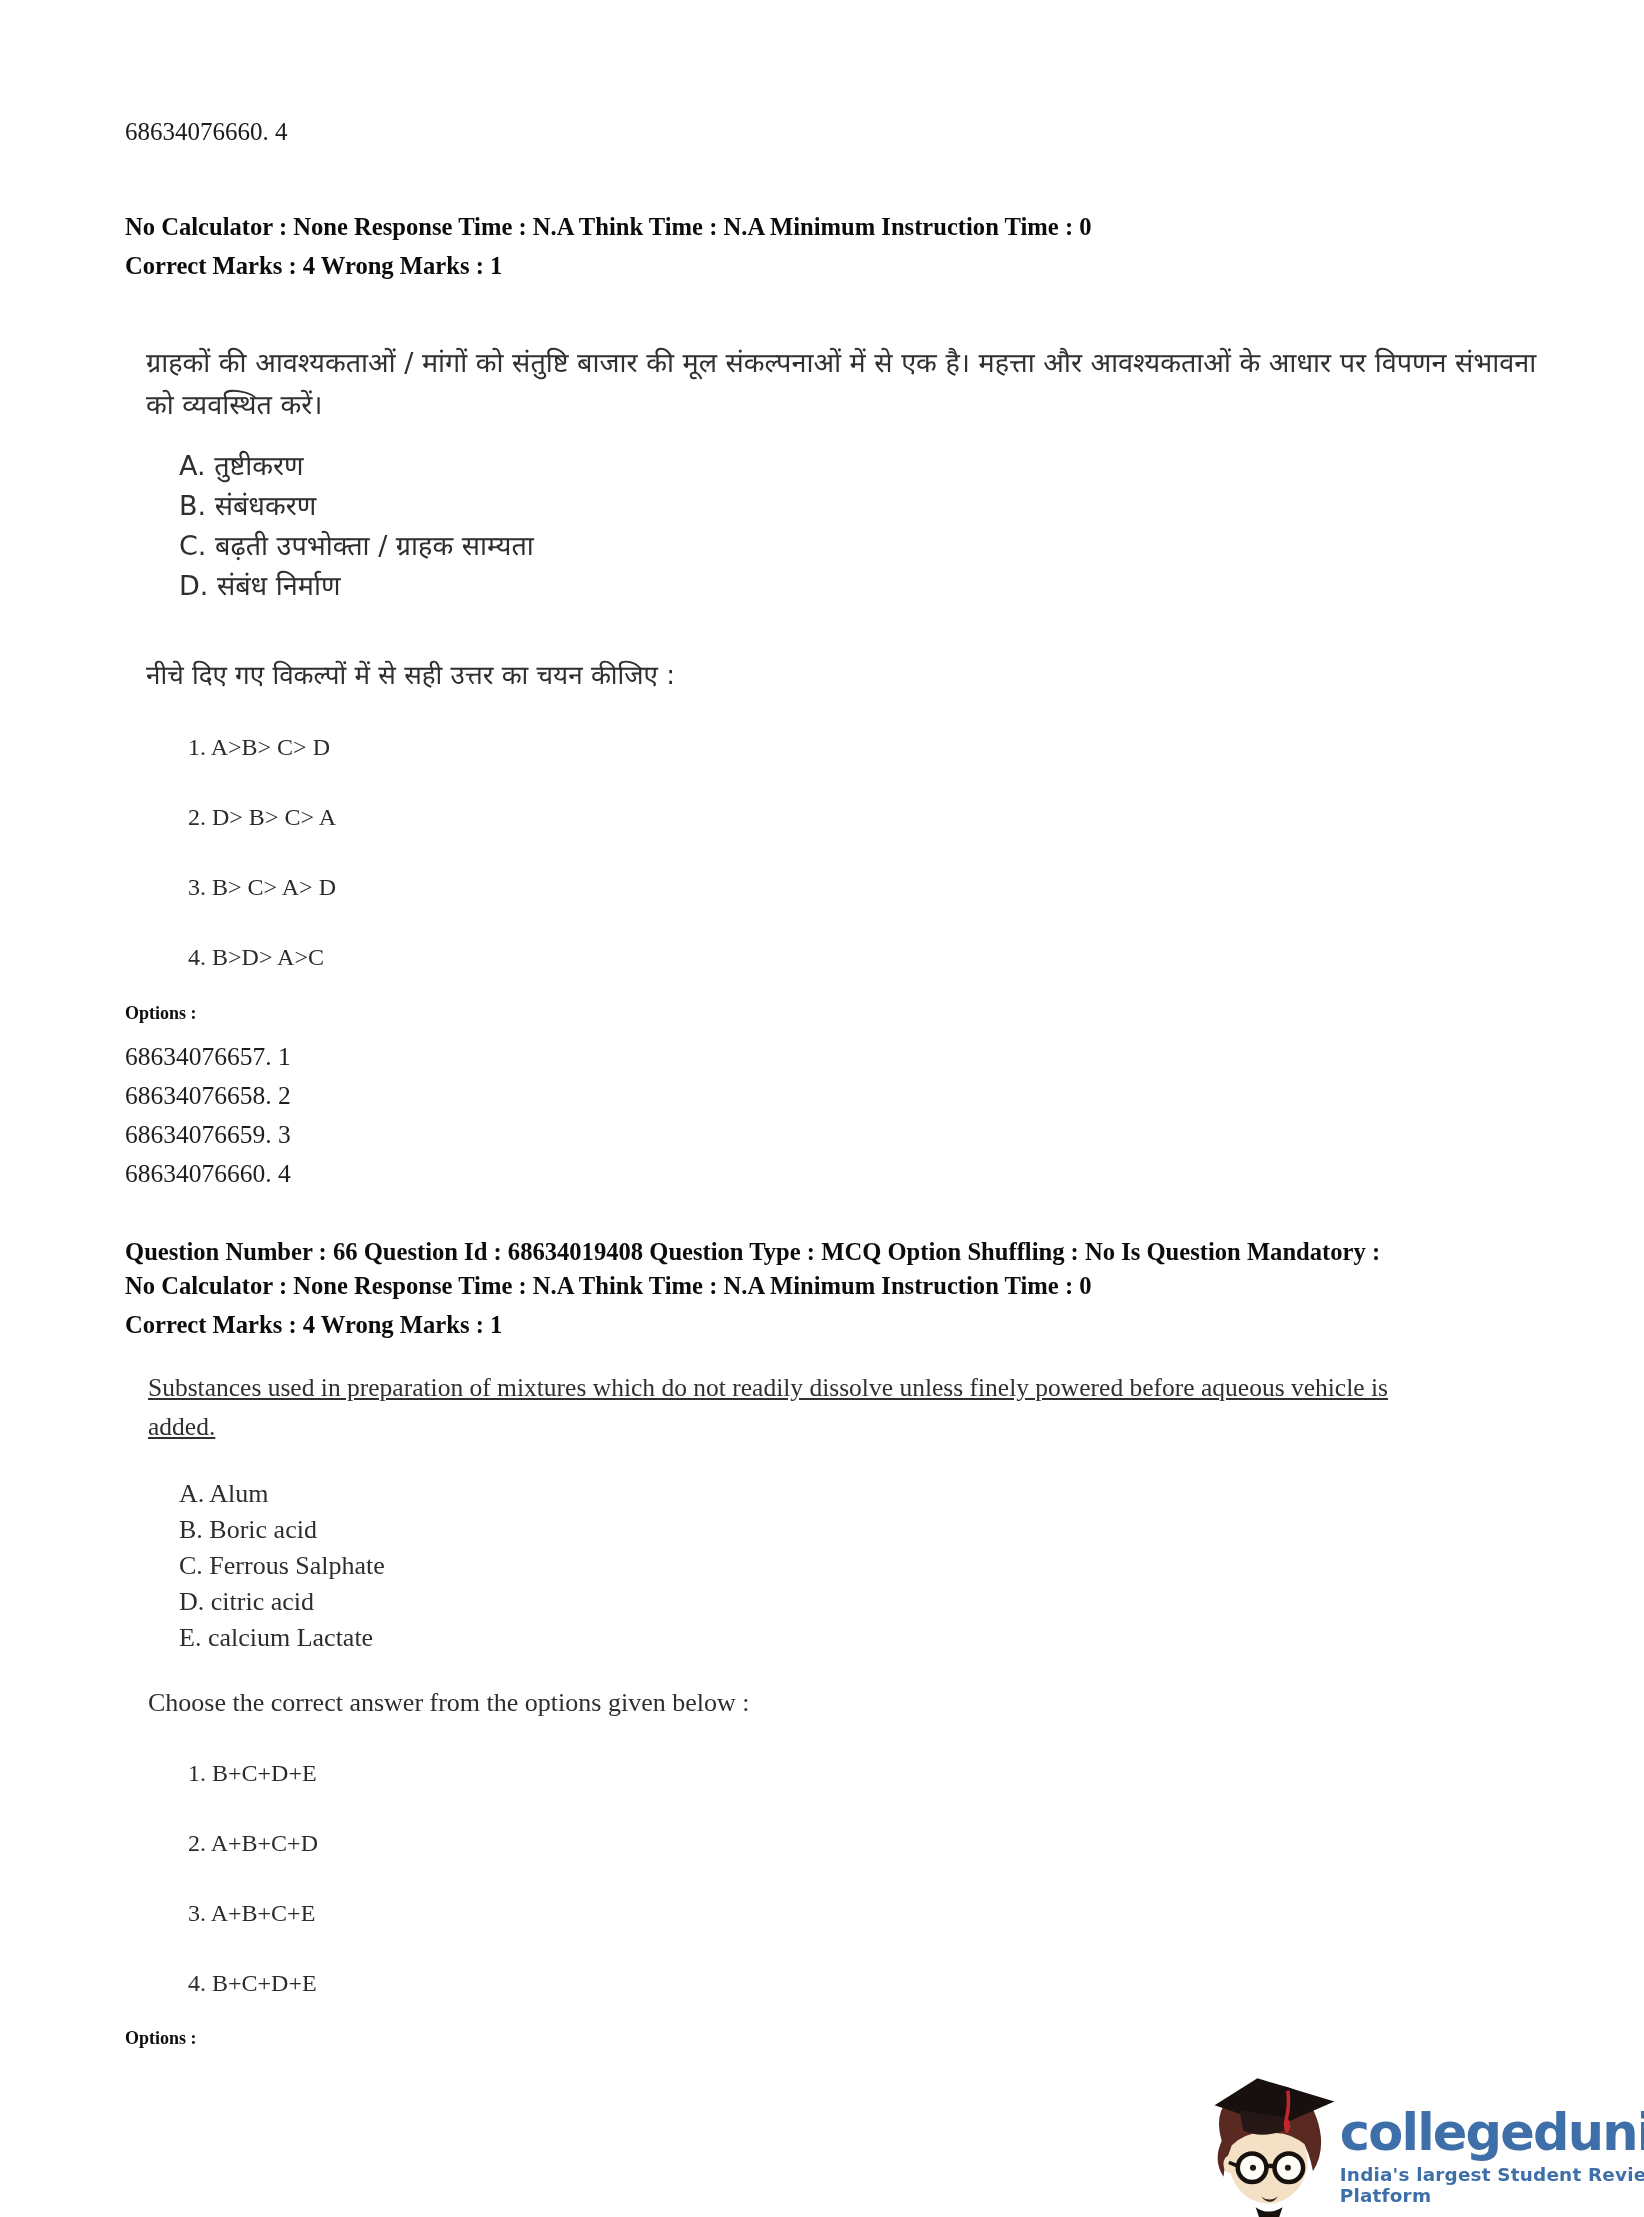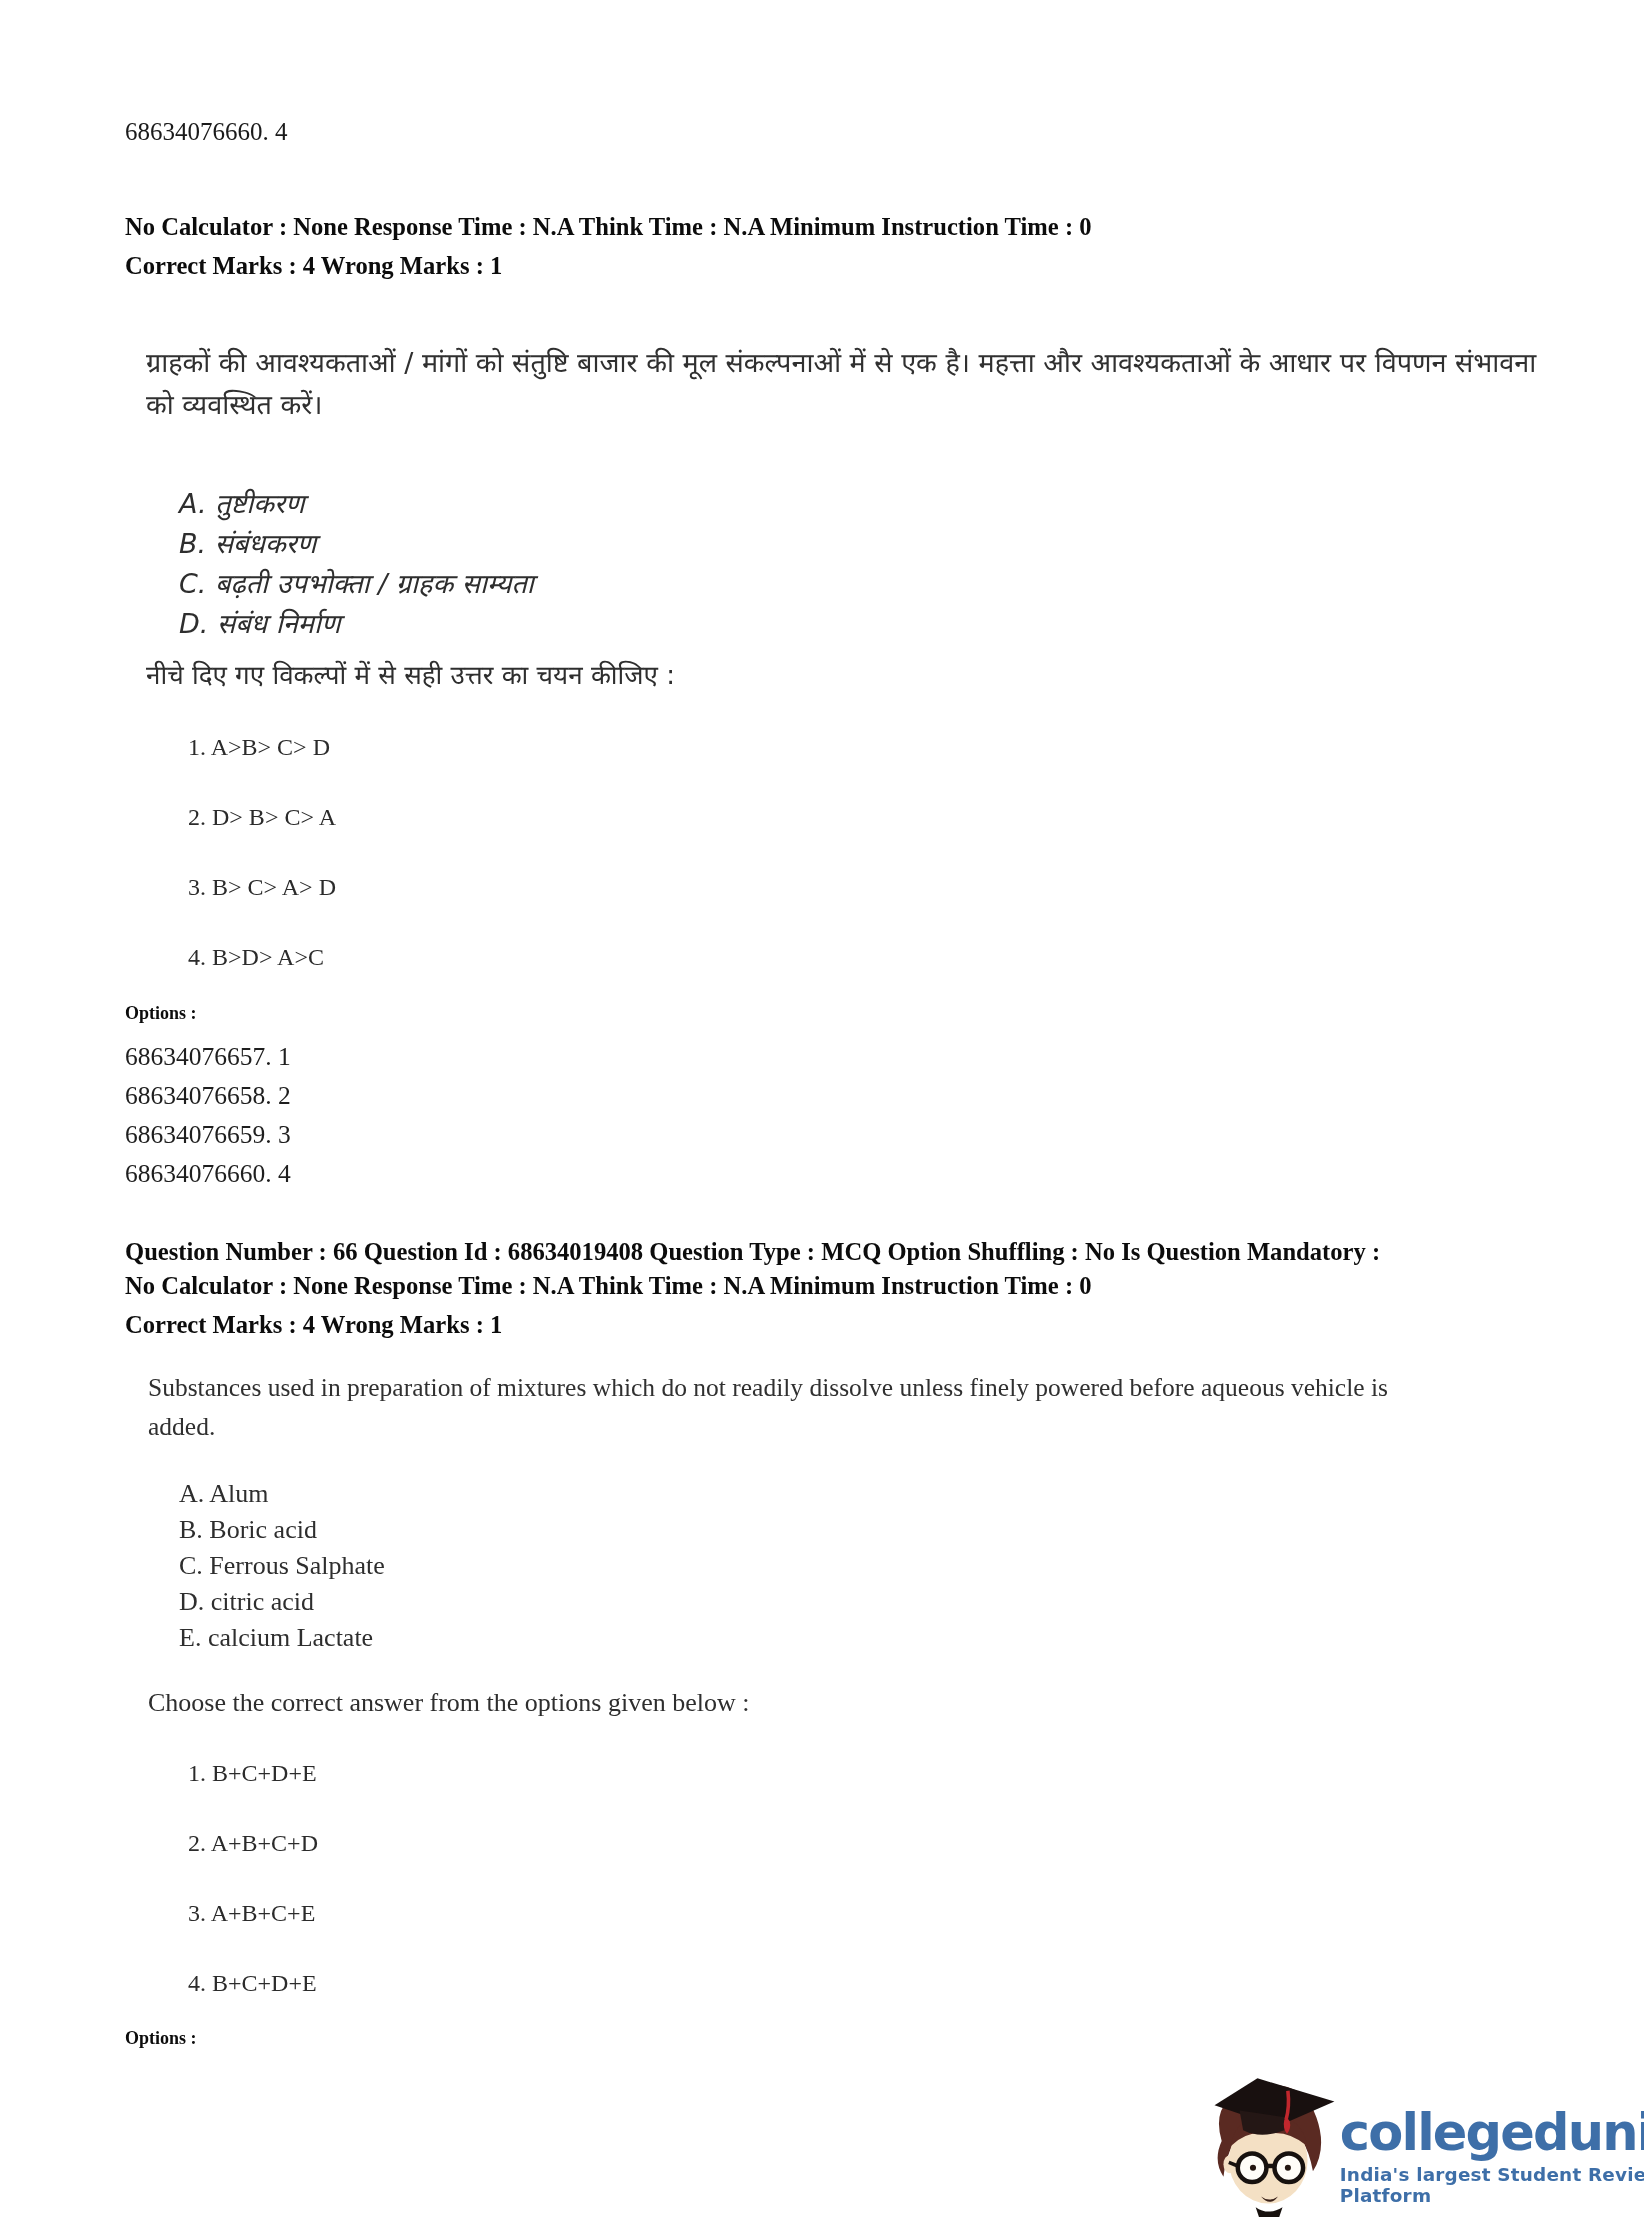--- a/index.html
+++ b/index.html
@@ -9,21 +9,21 @@
     font-family:"Liberation Serif", serif; color:#1f1f1f;
   }
   .abs { position:absolute; }
   .top-id { left:125px; top:118px; font-size:25px; color:#1a1a1a; }
 
   .q-header { font-weight:bold; font-size:24.6px; line-height:34px; color:#0c0c0c; width:1415px; }
   .q-header .marks-line { margin-top:4.5px; }
 
   .q-text { font-size:27px; color:#303030; line-height:42px; }
   .hi { font-family:"DejaVu Sans", sans-serif; }
-  .en-q { font-family:"Liberation Serif", serif; font-size:25.5px; line-height:39px; }
+  .en-q { font-family:"Liberation Serif", serif; font-size:25.5px; line-height:39px;text-decoration:underline; }
 
   .opt-list { list-style:none; font-size:27px; color:#2e2e2e; }
   .opt-list.hi li { line-height:40px; }
   .opt-list.en li { font-size:26px; line-height:36px; }
 
   .choose-line { font-size:26px; color:#2e2e2e; }
 
   .answers div { font-size:24px; color:#2b2b2b; line-height:29px; margin-bottom:41px; }
 
   .options-label { font-weight:bold; font-size:18px; color:#0c0c0c; }
@@ -49,21 +49,21 @@
 <div class="abs top-id">68634076660. 4</div>
 
 <section>
   <div class="abs q-header" style="left:125px; top:210px;">
     <div>No Calculator : None Response Time : N.A Think Time : N.A Minimum Instruction Time : 0</div>
     <div class="marks-line">Correct Marks : 4 Wrong Marks : 1</div>
   </div>
 
   <div class="abs q-text hi" style="left:146px; top:342px; width:1393px;">ग्राहकों की आवश्यकताओं / मांगों को संतुष्टि बाजार की मूल संकल्पनाओं में से एक है। महत्ता और आवश्यकताओं के आधार पर विपणन संभावना को व्यवस्थित करें।</div>
 
-  <ul class="abs opt-list hi" style="left:179px; top:484px;font-style:italic;">
+  <ul class="abs opt-list hi" style="left:179px; top:446px;">
     <li>A. तुष्टीकरण</li>
     <li>B. संबंधकरण</li>
     <li>C. बढ़ती उपभोक्ता / ग्राहक साम्यता</li>
     <li>D. संबंध निर्माण</li>
   </ul>
 
   <div class="abs choose-line hi" style="left:146px; top:656px;">नीचे दिए गए विकल्पों में से सही उत्तर का चयन कीजिए :</div>
 
   <div class="abs answers" style="left:188px; top:733px;">
     <div>1. A&gt;B&gt; C&gt; D</div>

